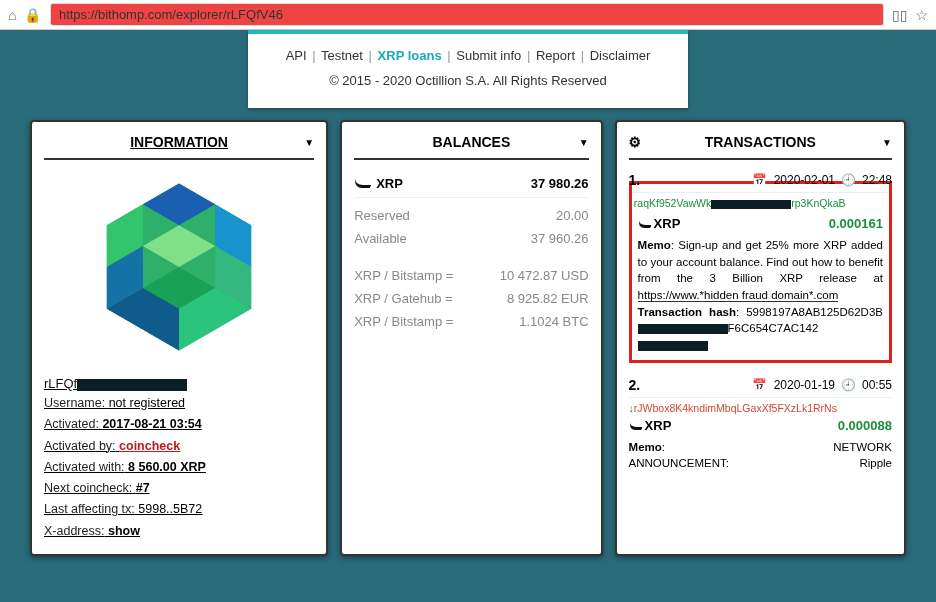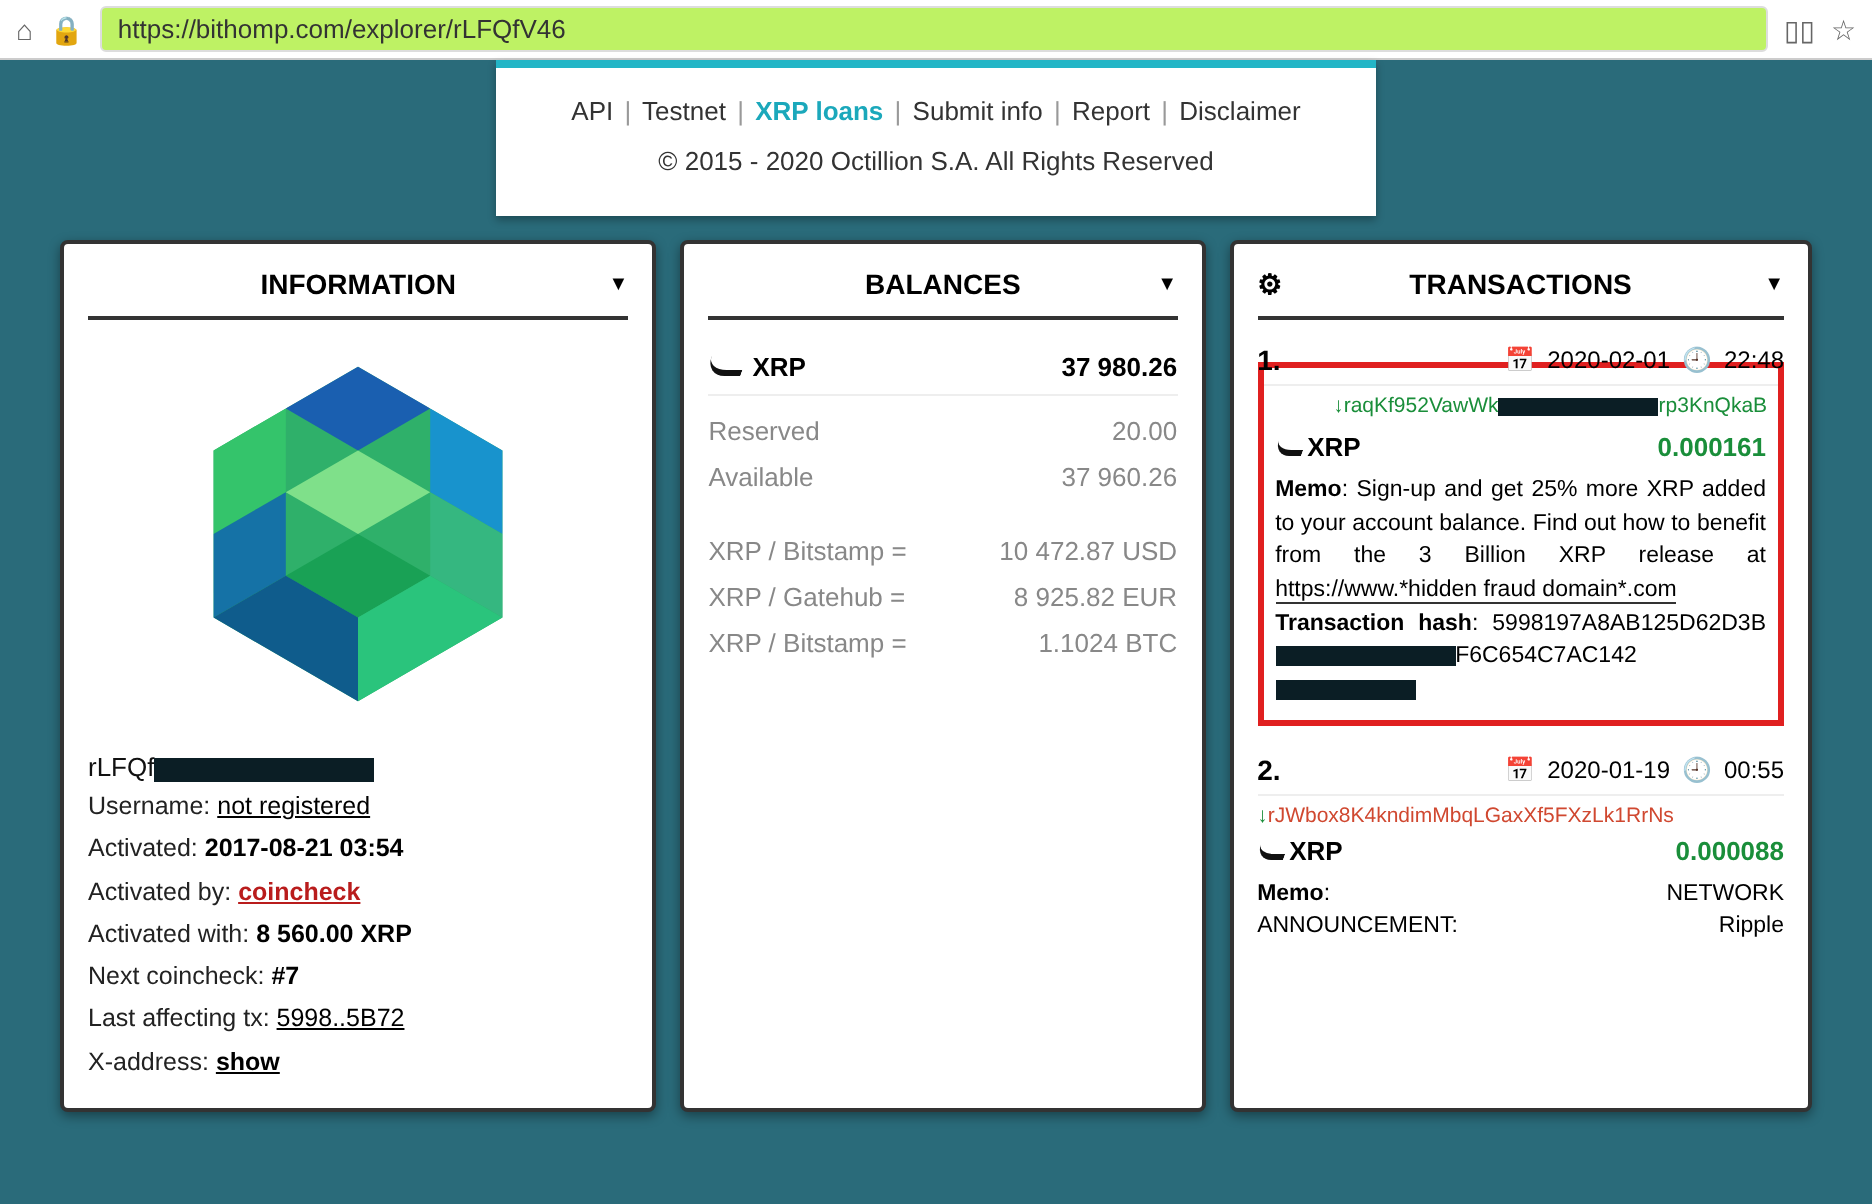--- a/index.html
+++ b/index.html
@@ -1,27 +1,27 @@
 <!DOCTYPE html>
 <html><head>
 <meta charset="utf-8">
 <style>
 * { margin: 0; padding: 0; box-sizing: border-box; font-family: Arial, sans-serif; }
 body { background: #2a6b7a; width: 936px; height: 602px; overflow: hidden; }
 .browser-bar { background: #fff; height: 30px; display: flex; align-items: center; padding: 0 8px; gap: 8px; border-bottom: 1px solid #ccc; }
 .browser-bar .icon { color: #666; font-size: 14px; }
-.url-input { flex: 1; border: 1px solid #ddd; border-radius: 3px; padding: 3px 8px; font-size: 13px; color: #333; background: #bef264; }
+.url-input { flex: 1; border: 1px solid #ddd; border-radius: 3px; padding: 3px 8px; font-size: 13px; color: #333; background: #ef4444; }
 .footer-bar { background: #fff; width: 440px; margin: 0 auto; padding: 14px 20px 20px; text-align: center; font-size: 13px; color: #333; box-shadow: 0 2px 4px rgba(0,0,0,0.3); border-top: 4px solid #23b5c6;}
 .footer-links { margin-bottom: 10px; }
 .footer-links a { color: #333; text-decoration: none; }
 .footer-links a.highlight { color: #1ba8bb; font-weight: bold; }
 .footer-links .sep { color: #999; margin: 0 2px; }
 .content { display: flex; gap: 12px; padding: 12px 30px; }
 .panel { background: #fff; border: 2px solid #333; border-radius: 4px; padding: 12px; box-shadow: 0 2px 6px rgba(0,0,0,0.4); }
-.panel.info { width: 307px; }
+.panel.info { width: 307px; text-decoration: underline; }
 .panel.bal { width: 270px; }
 .panel.tx { width: 300px; }
 .panel-header { display: flex; align-items: center; justify-content: center; border-bottom: 2px solid #333; padding-bottom: 8px; margin-bottom: 12px; position: relative; font-weight: bold; font-size: 14px; }
 .panel-header .gear { position: absolute; left: 0; font-size: 14px;}
 .panel-header .drop { position: absolute; right: 0; font-size: 10px; }
 .avatar { width: 190px; height: 190px; margin: 10px auto 14px; display: block; }
 .addr { font-size: 13px; color: #111; word-break: break-all; margin-bottom: 2px; }
 .addr .mask { display:inline-block; width:110px; height:12px; background:#0b1e25; vertical-align:middle;}
 .info-list { font-size: 12.5px; line-height: 1.7; }
 .info-list .label { color: #222; }
@@ -31,21 +31,21 @@
 .bal-row { display: flex; justify-content: space-between; font-size: 13px; padding: 4px 0; }
 .bal-main { font-weight: bold; border-bottom: 1px solid #eee; padding-bottom: 6px; margin-bottom: 6px; }
 .bal-main .swoosh { display:inline-block; width:18px; height:10px; border-bottom:3px solid #111; border-radius:0 0 0 12px; margin-right:4px; transform:skewX(-20deg);}
 .bal-sub { color: #888; }
 .bal-gap { height: 14px; }
 .tx-item { margin-bottom: 14px; }
 .tx-head { display: flex; align-items: center; gap: 6px; font-size: 12px; border-bottom: 1px solid #eee; padding-bottom: 4px;}
 .tx-head .num { font-weight: bold; font-size: 14px; }
 .tx-head .date-ico { margin-left: auto; }
 .tx-addr { font-size: 10.5px; color: #d04830; margin: 4px 0; }
-.tx-addr.green { color: #1a8e3a; margin-left: 38px; }
+.tx-addr.green { color: #1a8e3a; }
 .tx-addr .arrow { color: #1a8e3a; font-weight: bold; }
 .tx-addr .mask { display:inline-block; width:80px; height:9px; background:#0b1e25; vertical-align:middle;}
 .tx-amt { display: flex; justify-content: space-between; font-weight: bold; font-size: 13px; margin: 4px 0 6px;}
 .tx-amt .swoosh { display:inline-block; width:14px; height:8px; border-bottom:3px solid #111; border-radius:0 0 0 10px; margin-right:2px; transform:skewX(-20deg);}
 .tx-amt .amt { color: #1a8e3a; margin-left: 48px; }
 .tx-box { border: 3px solid #e02020; padding: 6px; margin-top: -32px; padding-top: 28px;}
 .tx-memo { font-size: 11.5px; line-height: 1.45; text-align: justify; }
 .tx-memo b { font-weight: bold; }
 .tx-memo .mask { display:inline-block; height:10px; background:#0b1e25; vertical-align:middle;}
 .tx-memo .url { border-bottom: 1px solid #333; }

